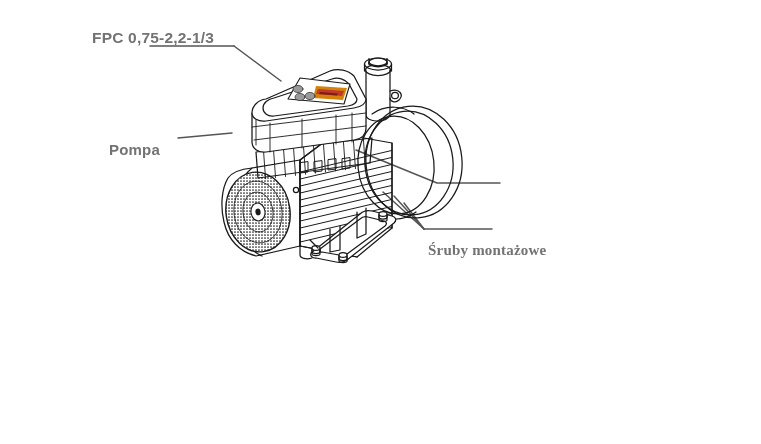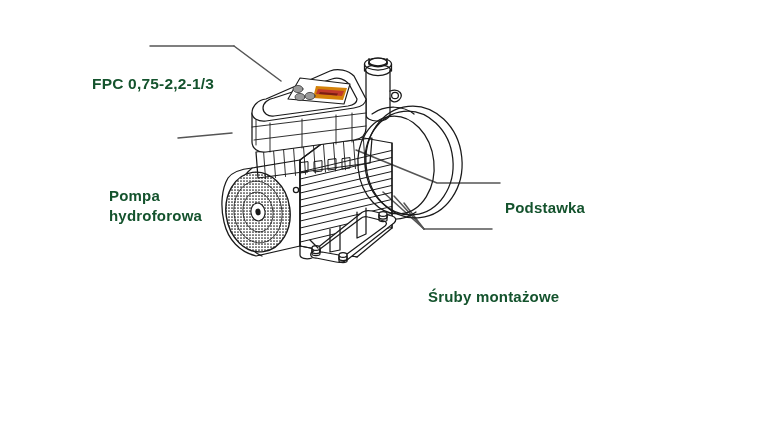--- a/index.html
+++ b/index.html
@@ -21,25 +21,24 @@
     position: absolute;
     left: 0;
     top: 0;
     width: 761px;
     height: 444px;
   }
   .label {
     position: absolute;
     font-family: "Liberation Sans", sans-serif;
     font-weight: bold;
-    color: #14532d;
+    color: #737373;
     white-space: nowrap;
     line-height: 1.32;
     letter-spacing: 0.2px;
-    margin-top: 46px;
   }
   .label.two-line {
     white-space: normal;
   }
   #label-model {
     left: 92px;
     top: 28px;
     font-size: 15.5px;
   }
   #label-pump {
@@ -51,20 +50,21 @@
   #label-base {
     left: 505px;
     top: 152px;
     font-size: 15px;
     width: 160px;
   }
   #label-screws {
     left: 428px;
     top: 241px;
     font-size: 15px;
+    font-family: Liberation Serif, serif;
   }
   .label-line {
     display: block;
   }
 </style>
 </head>
 <body>
 
 <div id="canvas">
 
@@ -246,22 +246,20 @@
         <path d="M300 246 L300 255 C300 258 306 260 312 258"></path>
       </g>
 
     </g>
   </svg>
 
   <div class="label" id="label-model">FPC 0,75-2,2-1/3</div>
 
   <div class="label two-line" id="label-pump">
     <span class="label-line">Pompa</span>
-    <span class="label-line">hydroforowa</span>
   </div>
 
   <div class="label two-line" id="label-base">
-    <span class="label-line">Podstawka</span>
   </div>
 
   <div class="label" id="label-screws">Śruby montażowe</div>
 
 </div>
 
 </body></html>

